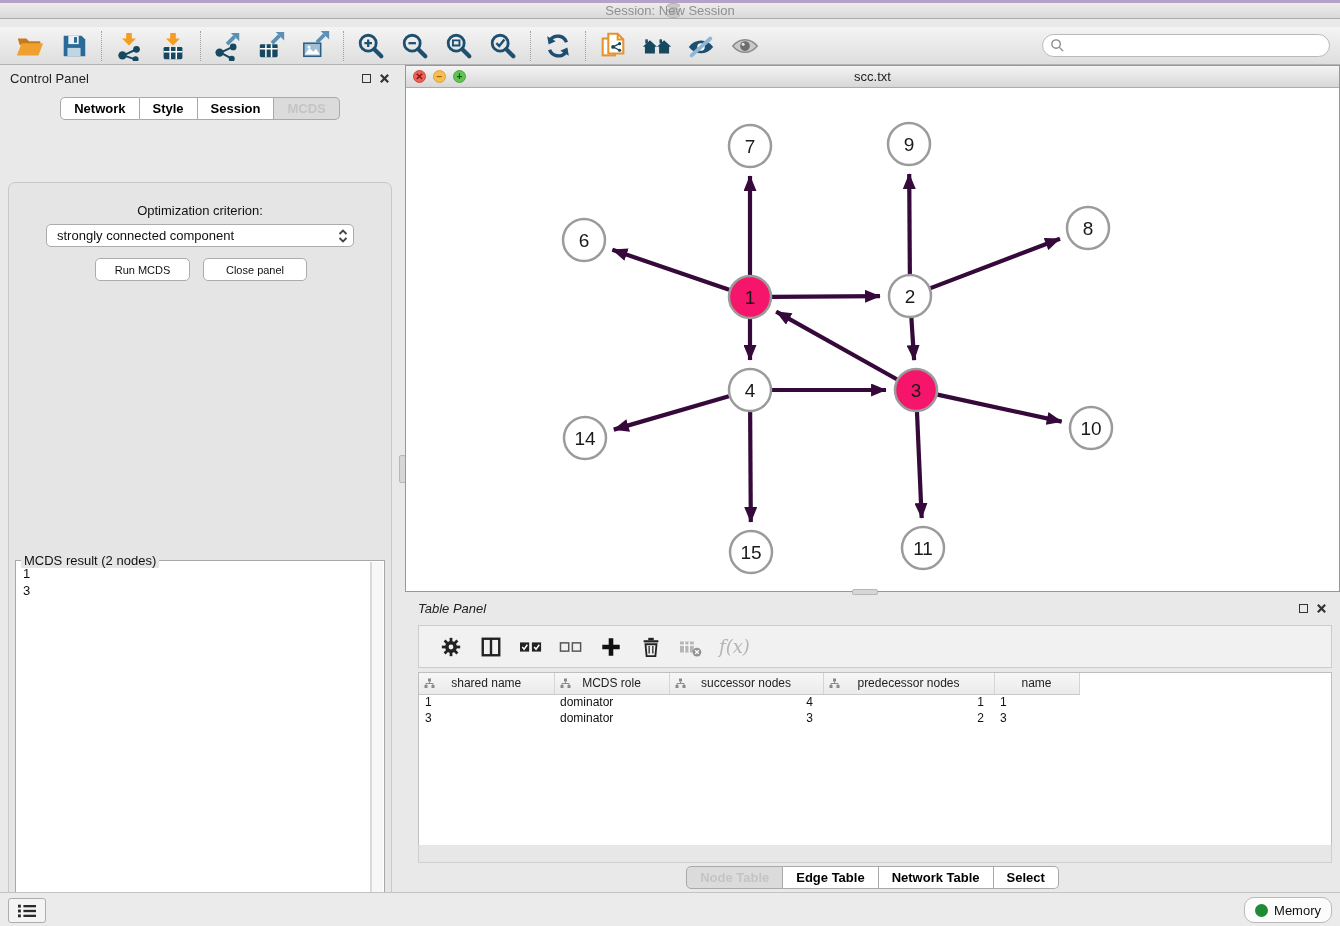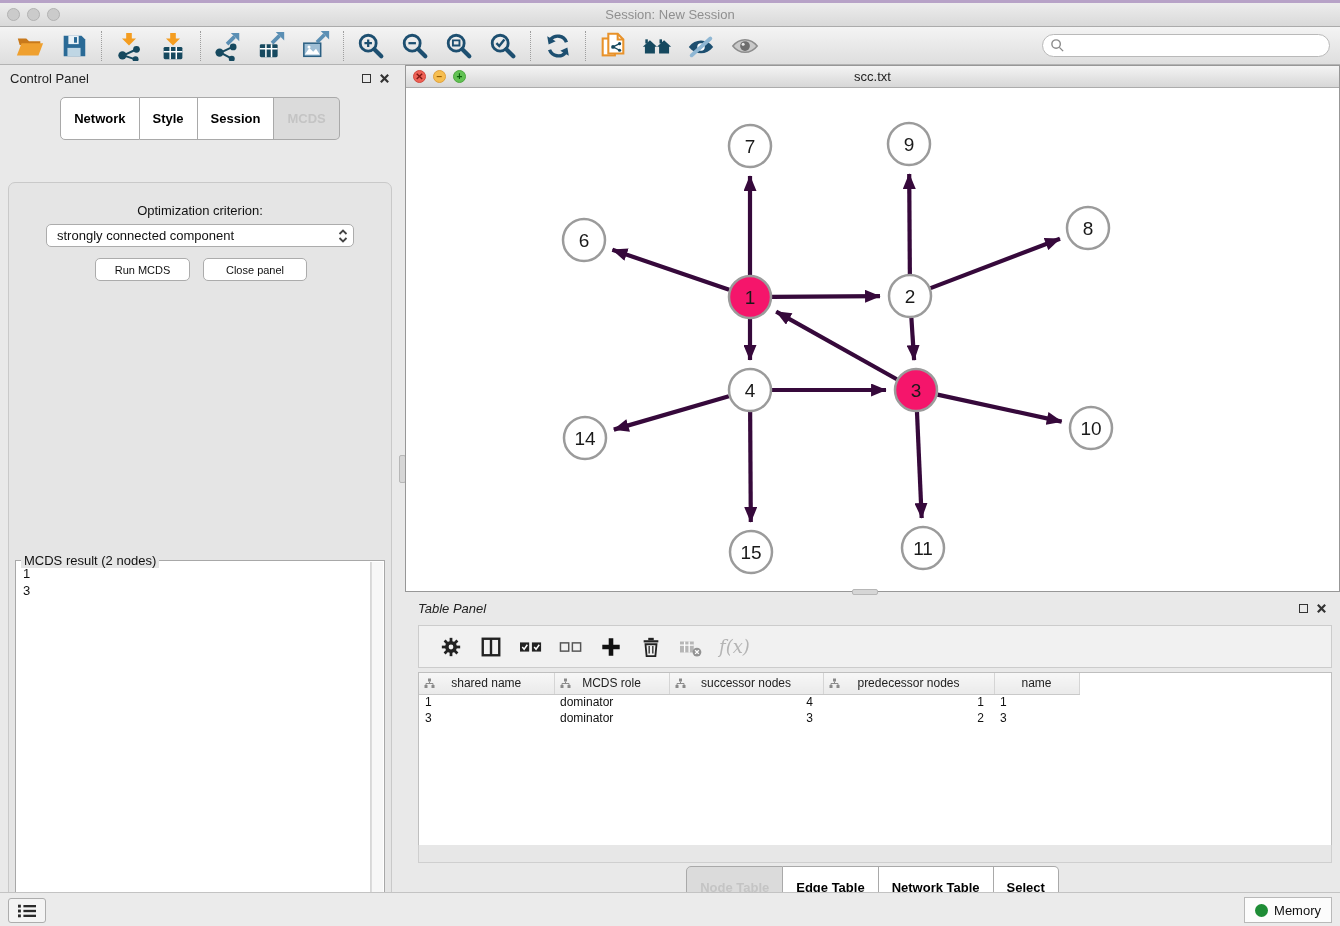--- a/index.html
+++ b/index.html
@@ -2,23 +2,23 @@
 <html><head>
 <meta charset="utf-8">
 <style>
   * { box-sizing: border-box; margin: 0; padding: 0; }
   html,body { width:1340px; height:926px; }
   body { font-family:"Liberation Sans", sans-serif; background:#E9E9E9; position:relative; overflow:hidden; }
   .abs { position:absolute; }
 
   
   #top-strip { left:0; top:0; width:1340px; height:3px; background:#B7A2C7; }
-  #titlebar { left:0; top:3px; width:1340px; height:24px;
+  #titlebar { left:0; top:3px; width:1340px; height:16px;
     background:linear-gradient(#EDEDED,#D9D9D9); border-bottom:1px solid #ABABAB;
-    display:flex; align-items:center; }
+    display:flex; align-items:center;flex-direction:column; }
   .gray-light { width:13px; height:13px; border-radius:50%; background:#CBCBCB; border:1px solid #B2B2B2; margin-left:7px; }
   #titlebar .title { position:absolute; left:0; right:0; text-align:center; color:#8F8F8F; font-size:13px; }
 
   
   #toolbar { left:0; top:27px; width:1340px; height:38px;
     background:linear-gradient(#F4F4F4,#DEDEDE); border-bottom:1px solid #B3B3B3;
     display:flex; align-items:center; padding-left:8px; }
   .ticon { width:30px; height:30px; margin:0 7px; flex:0 0 auto; display:flex; align-items:center; justify-content:center; }
   .tsep { height:30px; border-left:1px dotted #9E9E9E; margin:0 5px; }
   #search-wrap { margin-left:auto; margin-right:10px; position:relative; }
@@ -27,21 +27,21 @@
   #search-wrap svg { position:absolute; left:8px; top:4px; }
 
   
   #control-panel { left:0; top:65px; width:400px; height:825px; background:#E9E9E9; }
   .panel-head { height:26px; display:flex; align-items:center; padding:0 10px; }
   .panel-head .ph-title { font-size:13px; color:#222; }
   .ph-icons { margin-left:auto; display:flex; align-items:center; gap:8px; }
   .float-box { width:9px; height:9px; border:1.5px solid #333; }
   .seg-tabs { display:flex; justify-content:center; }
   .seg { border:1px solid #A9A9A9; border-left:none; background:#fff; color:#000; font-weight:bold;
-    font-size:13px; padding:13px 13px; line-height:15px; }
+    font-size:13px; padding:3px 13px; line-height:15px; }
   .seg:first-child { border-left:1px solid #A9A9A9; border-radius:5px 0 0 5px; }
   .seg:last-child { border-radius:0 5px 5px 0; }
   .seg.active { background:#DBDBDB; color:#C4C4C4; }
   #cp-tabs { margin-top:6px; }
   #cp-content { left:8px; top:117px; width:384px; height:763px; background:#E5E5E5;
     border:1px solid #C9C9C9; border-radius:7px; }
   #opt-label { margin-top:20px; text-align:center; font-size:13px; color:#111; }
   #criterion-select { position:absolute; left:37px; top:41px; width:308px; height:23px; background:#fff;
     border:1px solid #ACACAC; border-radius:5px; font-size:13px; color:#111;
     display:flex; align-items:center; padding-left:10px; }
@@ -90,21 +90,21 @@
   td { height:16px; font-size:12px; color:#111; padding:0 10px 0 6px; white-space:nowrap; overflow:hidden; }
   td.r { text-align:right; }
   #hscroll-strip { position:absolute; left:13px; top:250px; width:914px; height:18px; background:#E7E7E7; border:1px solid #CFCFCF; border-top:none; }
   #tp-tabs { position:absolute; left:0; right:0; top:271px; display:flex; justify-content:center; }
 
   
   #status-bar { left:0; top:892px; width:1340px; height:34px; background:#EBEBEB; border-top:1px solid #C3C3C3; }
   #list-btn { position:absolute; left:8px; top:5px; width:38px; height:25px; background:#F4F4F4;
     border:1px solid #ADADAD; border-radius:3px; display:flex; align-items:center; justify-content:center; }
   #memory-btn { position:absolute; right:8px; top:4px; height:26px; background:#FCFCFC; border:1px solid #B9B9B9;
-    border-radius:0; display:flex; align-items:center; padding:0 10px; gap:6px; font-size:13px; color:#111; }
+    border-radius:10px; display:flex; align-items:center; padding:0 10px; gap:6px; font-size:13px; color:#111; }
   #memory-dot { width:13px; height:13px; border-radius:50%; background:#1E8C35; }
 </style>
 </head>
 <body>
 
 <div id="top-strip" class="abs"></div>
 <div id="titlebar" class="abs">
   <span class="gray-light"></span>
   <span class="gray-light"></span>
   <span class="gray-light"></span>

